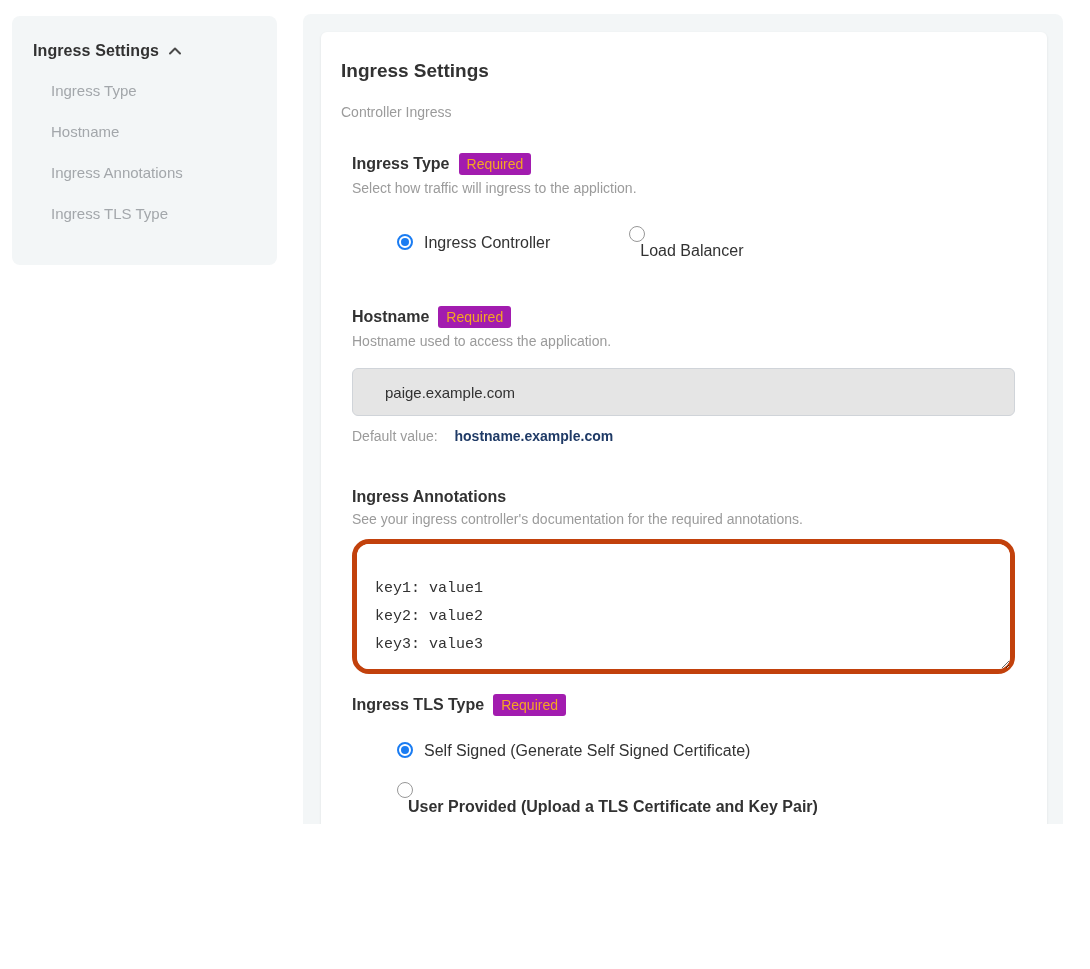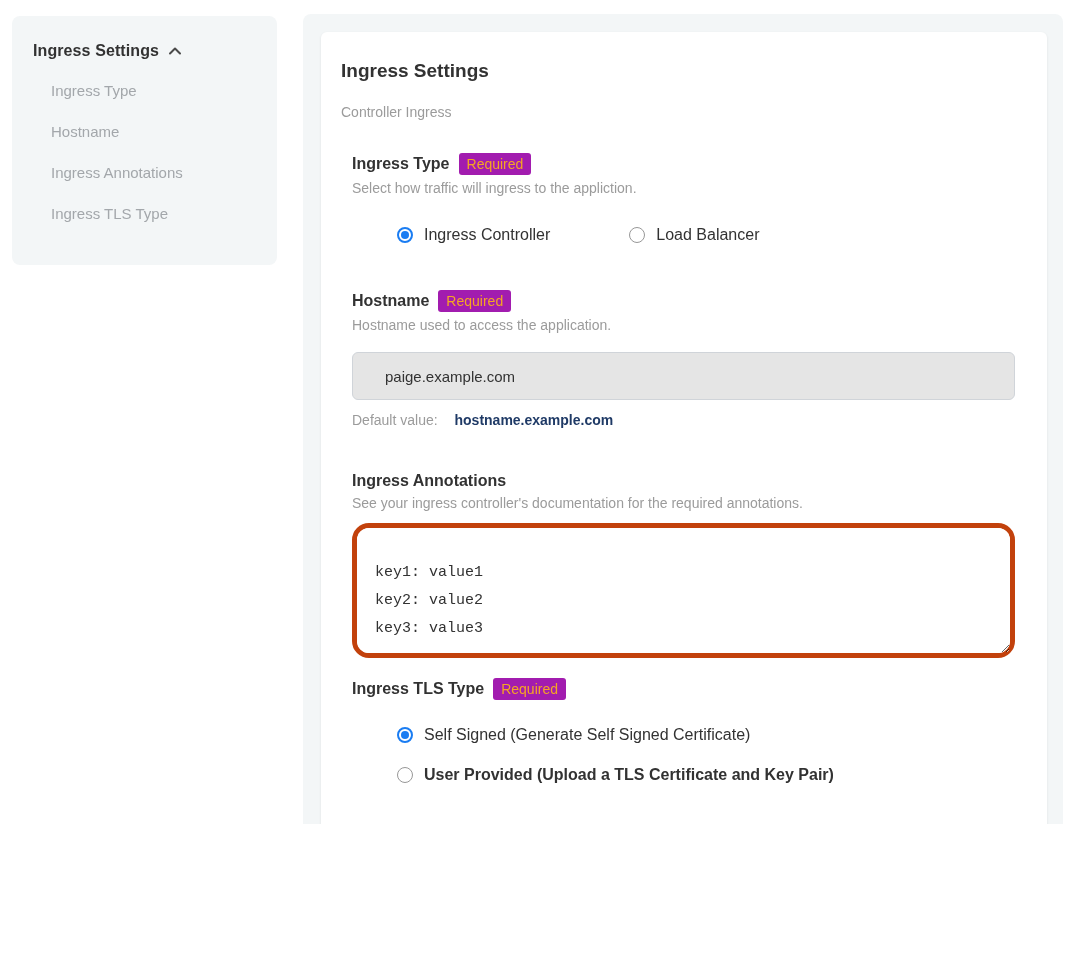--- a/index.html
+++ b/index.html
@@ -33,22 +33,22 @@
   .sec-4 { margin-top: 20px; }
 
   .field-label-row { display: flex; align-items: center; }
   .field-label { font-size: 16px; font-weight: 700; color: #323232; }
   .required-badge { margin-left: 9px; font-size: 14px; color: #f5a623;
     background: #a21caf; padding: 3px 8px; border-radius: 3px; }
   .field-desc { margin-top: 5px; font-size: 14px; color: #9b9b9b; }
 
   
   .radio-row-h { margin-top: 30px; display: flex; align-items: center; }
-  .radio-option { display: flex; align-items: center; cursor: pointer; padding-left: 45px; }
-  .radio-option + .radio-option { margin-left: 34px; }
+  .radio-option { display: flex; align-items: flex-start; cursor: pointer; padding-left: 45px; }
+  .radio-option + .radio-option { margin-left: 34px; flex-direction: column; }
   .radio-stack { margin-top: 26px; }
   .radio-stack .radio-option { margin-left: 0; margin-bottom: 22px; }
   .radio-stack .radio-option:last-child { margin-bottom: 0; font-weight: bold; }
   .radio { width: 16px; height: 16px; border-radius: 50%; background: #fff;
     border: 1px solid #979797; flex: 0 0 16px; position: relative; }
   .radio.checked { border: 2px solid #1a7cf2; }
   .radio.checked::after { content: ""; position: absolute; left: 2px; top: 2px;
     width: 8px; height: 8px; border-radius: 50%; background: #1a7cf2; }
   .radio-label { margin-left: 11px; font-size: 16px; color: #323232; }
 

